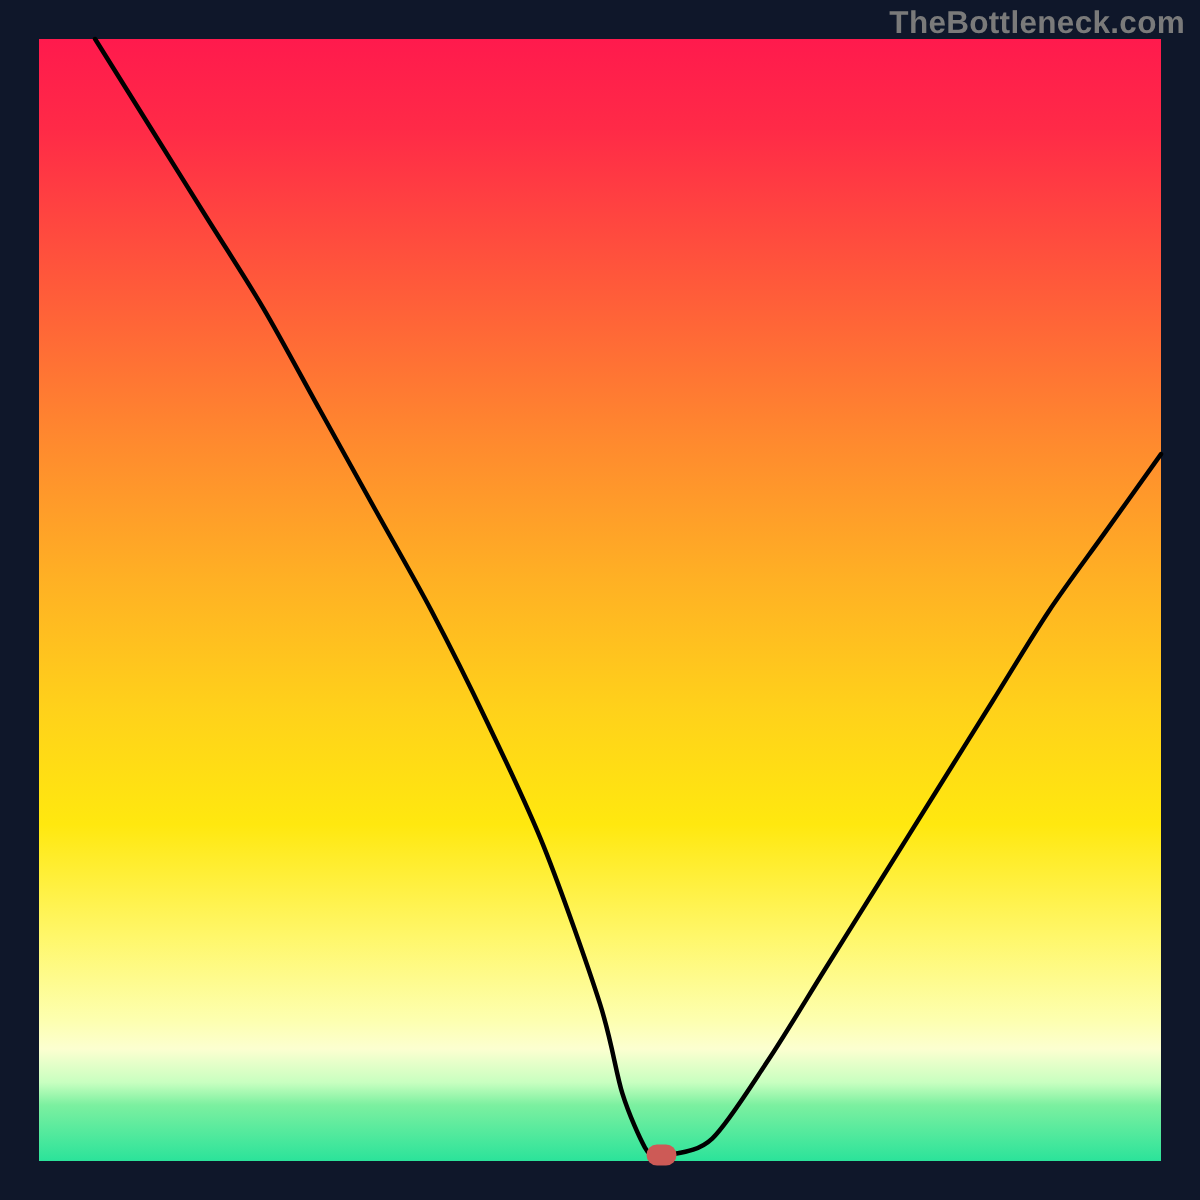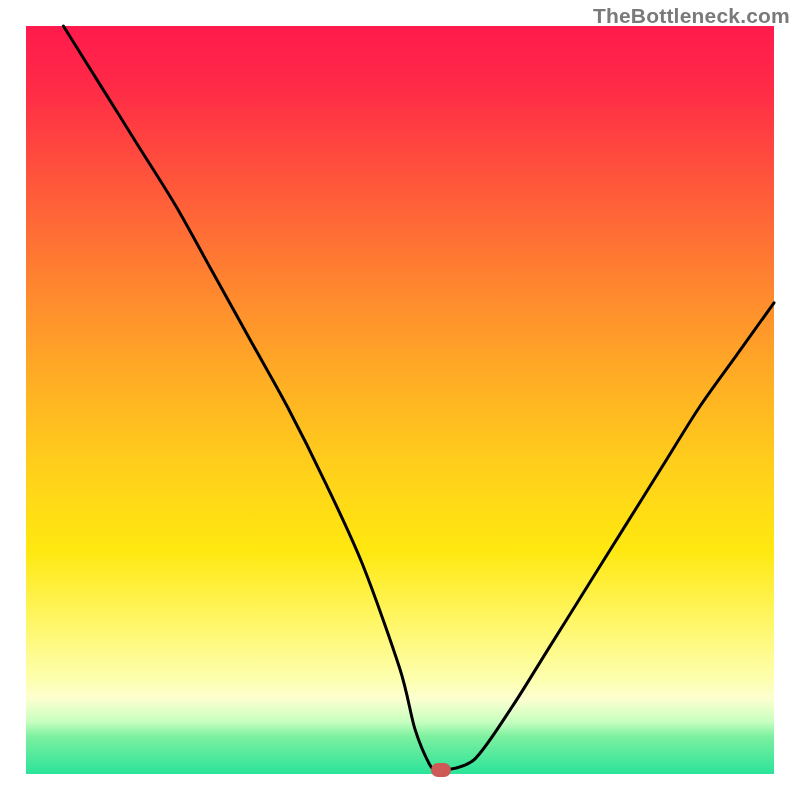--- a/index.html
+++ b/index.html
@@ -9,21 +9,21 @@
     height: 800px;
     background: #000;
     overflow: hidden;
   }
   .frame {
     position: absolute;
     left: 0;
     top: 0;
     width: 800px;
     height: 800px;
-    background: #ffffff;
+    background: #0f172a;
   }
   .plot {
     position: absolute;
     left: 26px;
     top: 26px;
     width: 748px;
     height: 748px;
     background: linear-gradient(to bottom,
       #ff1a4d 0%,
       #ff2a47 8%,

